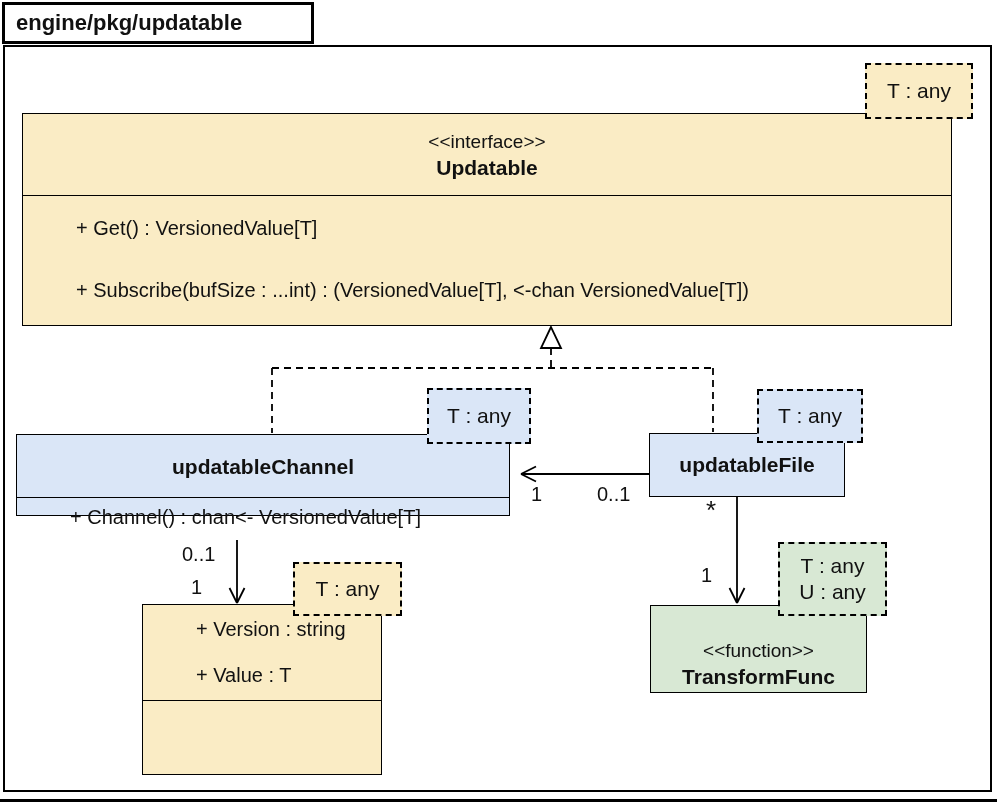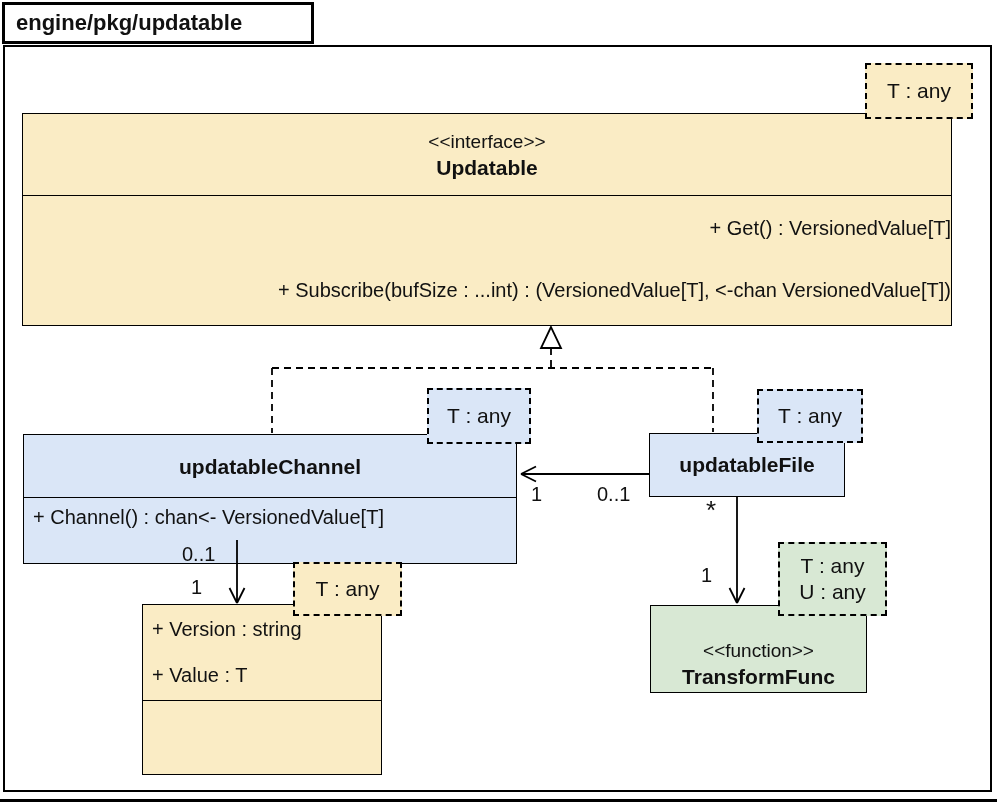--- a/index.html
+++ b/index.html
@@ -31,21 +31,21 @@
     display:flex;flex-direction:column;align-items:center;justify-content:center;
     border-bottom:1.7px solid #000;box-sizing:border-box;
   }
   .cls-head.noline{border-bottom:none;}
   .stereo{font-size:19px;line-height:25px;}
   .cname{font-size:21px;font-weight:700;line-height:27px;}
   .cls-body{
     display:flex;flex-direction:column;justify-content:space-around;
     box-sizing:border-box;padding:2px 0;
   }
-  .member{font-size:20px;padding-left:9px;white-space:nowrap;}
+  .member{font-size:20px;padding-left:9px;white-space:nowrap;margin-left:44px;}
   .empty-compartment{border-top:1.7px solid #000;box-sizing:border-box;}
   .tparam{
     position:absolute;border:2px dashed #000;box-sizing:border-box;z-index:3;
     display:flex;flex-direction:column;align-items:center;justify-content:center;
     font-size:21px;line-height:26px;
   }
   .edges{position:absolute;left:0;top:0;z-index:2;pointer-events:none;}
   .mult{
     position:absolute;z-index:4;font-size:20px;white-space:nowrap;
   }
@@ -54,35 +54,35 @@
 </head>
 <body>
 
 <div class="canvas">
 
   <div class="pkg-frame"></div>
   <div class="pkg-tab">
     <span>engine/pkg/updatable</span>
   </div>
 
-  <div class="cls fill-yellow" style="left:22px;top:113px;width:930px;height:213px;text-align:right;">
+  <div class="cls fill-yellow" style="left:22px;top:113px;width:930px;height:213px;">
     <div class="cls-head" style="height:82px;">
       <div class="stereo">&lt;&lt;interface&gt;&gt;</div>
       <div class="cname">Updatable</div>
     </div>
     <div class="cls-body" style="height:127px;">
       <div class="member">+ Get() : VersionedValue[T]</div>
       <div class="member">+ Subscribe(bufSize : ...int) : (VersionedValue[T], &lt;-chan VersionedValue[T])</div>
     </div>
   </div>
   <div class="tparam fill-yellow" style="left:865px;top:63px;width:108px;height:56px;">
     <div>T : any</div>
   </div>
 
-  <div class="cls fill-blue" style="left:23px;top:434px;width:494px;height:130px;">
+  <div class="cls fill-blue" style="left:16px;top:434px;width:494px;height:82px;">
     <div class="cls-head" style="height:63px;">
       <div class="cname">updatableChannel</div>
     </div>
     <div class="cls-body" style="height:39px;">
       <div class="member">+ Channel() : chan&lt;- VersionedValue[T]</div>
     </div>
   </div>
   <div class="tparam fill-blue" style="left:427px;top:388px;width:104px;height:56px;">
     <div>T : any</div>
   </div>

